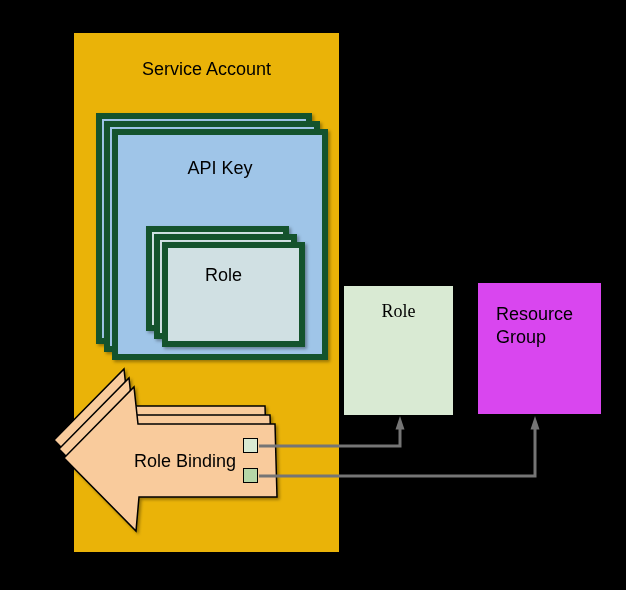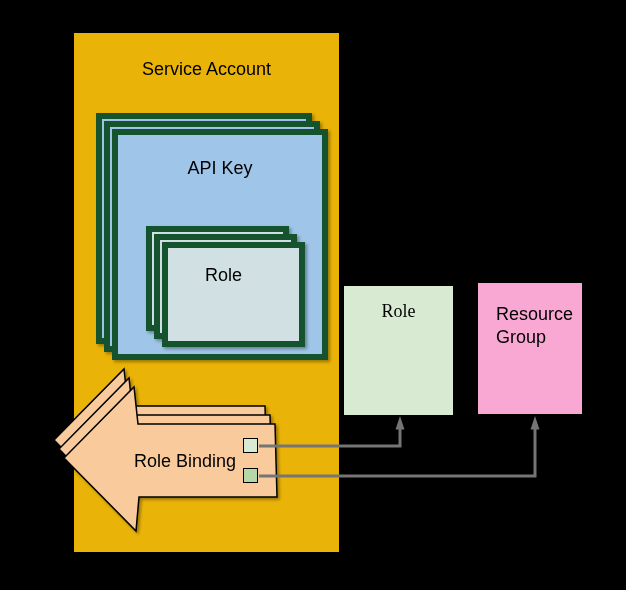--- a/index.html
+++ b/index.html
@@ -57,22 +57,22 @@
   .port-rg  {left:243px;top:468px;background:#b6d7a8;}
 
   
   .role-box{
     position:absolute;left:344px;top:286px;width:109px;height:129px;
     background:#d9ead3;
   }
   .role-label{position:absolute;left:0;top:15px;width:100%;text-align:center;font-family:Liberation Serif, serif;}
 
   .rg-box{
-    position:absolute;left:478px;top:283px;width:104px;height:131px;
-    background:#f9a8d4;
+    position:absolute;left:478px;top:283px;width:123px;height:131px;
+    background:#d946ef;
   }
   .rg-label{
     position:absolute;left:18px;top:20px;width:94px;
     line-height:23px;white-space:normal;
   }
 </style>
 </head>
 <body>
 
 <div class="canvas">

